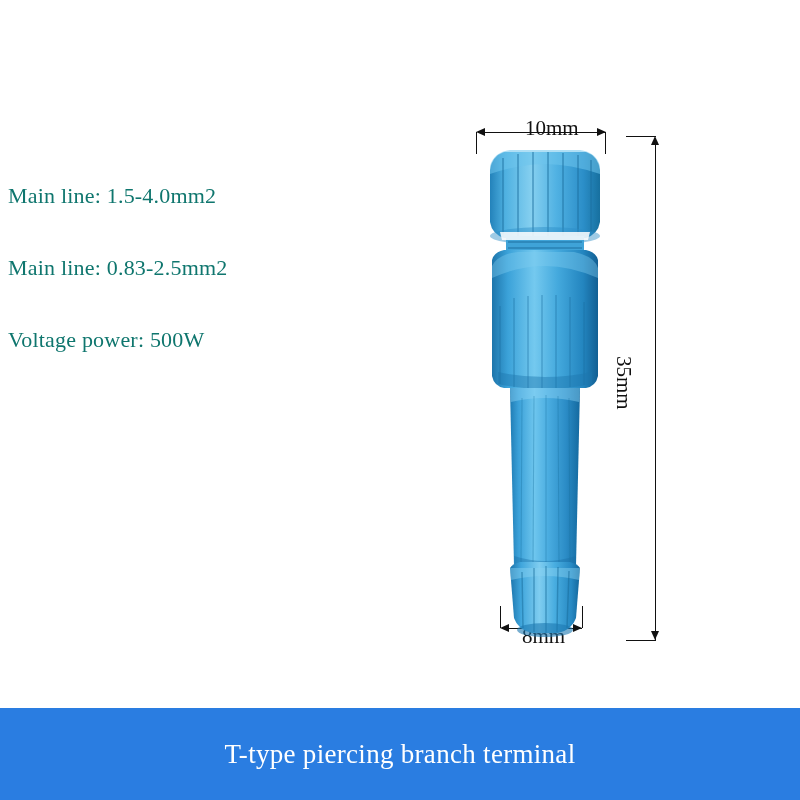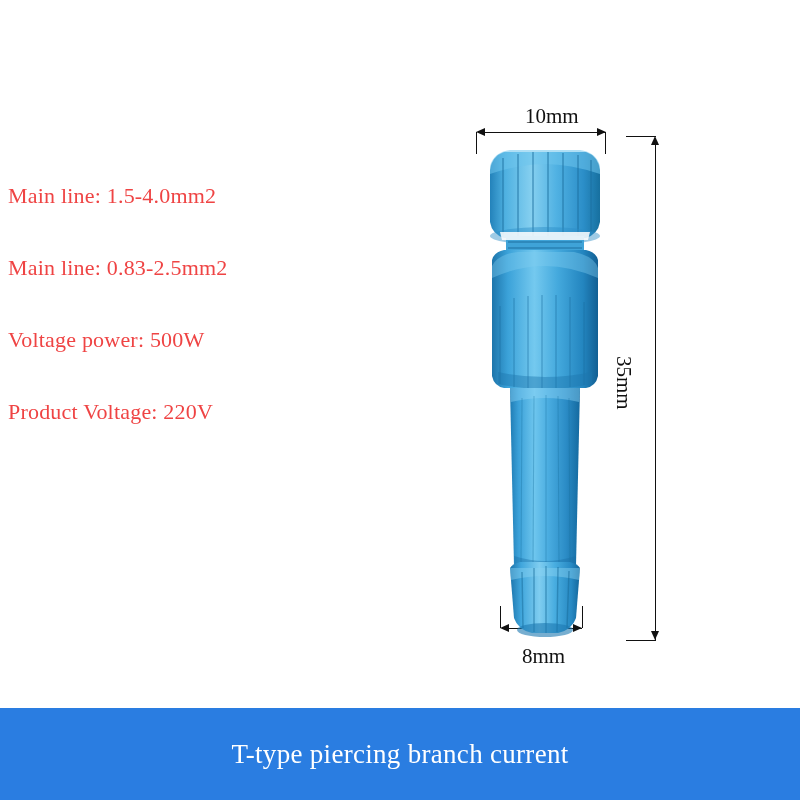--- a/index.html
+++ b/index.html
@@ -25,21 +25,21 @@
     position: absolute;
     left: 8px;
     top: 160px;
     width: 330px;
   }
   .spec-row {
     height: 72px;
     display: flex;
     align-items: center;
     font-size: 22px;
-    color: #ef4444;
+    color: #0f766e;
     letter-spacing: 0.2px;
     white-space: nowrap;
   }
 
   
   #product-area {
     position: absolute;
     left: 440px;
     top: 100px;
     width: 300px;
@@ -47,22 +47,22 @@
   }
 
   
   .dim-label {
     position: absolute;
     font-size: 21px;
     color: #111111;
     font-family: "Liberation Serif", serif;
     white-space: nowrap;
   }
-  #dim-top-label { left: 85px; top: 4px; }
-  #dim-bottom-label { left: 82px; top: 544px; }
+  #dim-top-label { left: 85px; top: 16px; }
+  #dim-bottom-label { left: 82px; top: 524px; }
   #dim-right-label {
     left: 196px;
     top: 256px;
     transform: rotate(90deg);
     transform-origin: left top;
   }
 
   .dim-line-h {
     position: absolute;
     height: 1px;
@@ -144,23 +144,20 @@
 
   <div id="spec-list">
     <div class="spec-row">
       <span>Main line: 1.5-4.0mm2</span>
     </div>
     <div class="spec-row">
       <span>Main line: 0.83-2.5mm2</span>
     </div>
     <div class="spec-row">
       <span>Voltage power: 500W</span>
-    </div>
-    <div class="spec-row">
-      <span>Product Voltage: 220V</span>
     </div>
   </div>
 
   <div id="product-area">
 
     <div class="dim-label" id="dim-top-label">10mm</div>
 
     <div class="dim-line-h" style="left:45px; top:32px; width:121px;"></div>
     <div class="arrow arrow-left" style="left:36px; top:28px;"></div>
     <div class="arrow arrow-right" style="left:157px; top:28px;"></div>
@@ -283,16 +280,16 @@
             <line x1="88" y1="431" x2="87" y2="496"></line>
             <line x1="99" y1="435" x2="97" y2="492"></line>
           </g>
           <ellipse cx="75" cy="494" rx="28" ry="7" fill="#1c78b0" opacity="0.6"></ellipse>
         </g>
       </svg>
     </div>
   </div>
 
   <div id="banner">
-    <div id="banner-text">T-type piercing branch current</div>
+    <div id="banner-text">T-type piercing branch terminal</div>
   </div>
 
 </div>
 
 </body></html>

